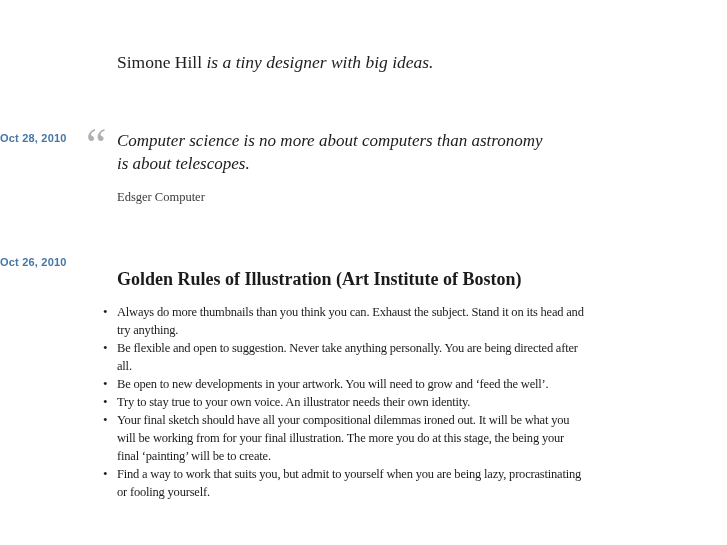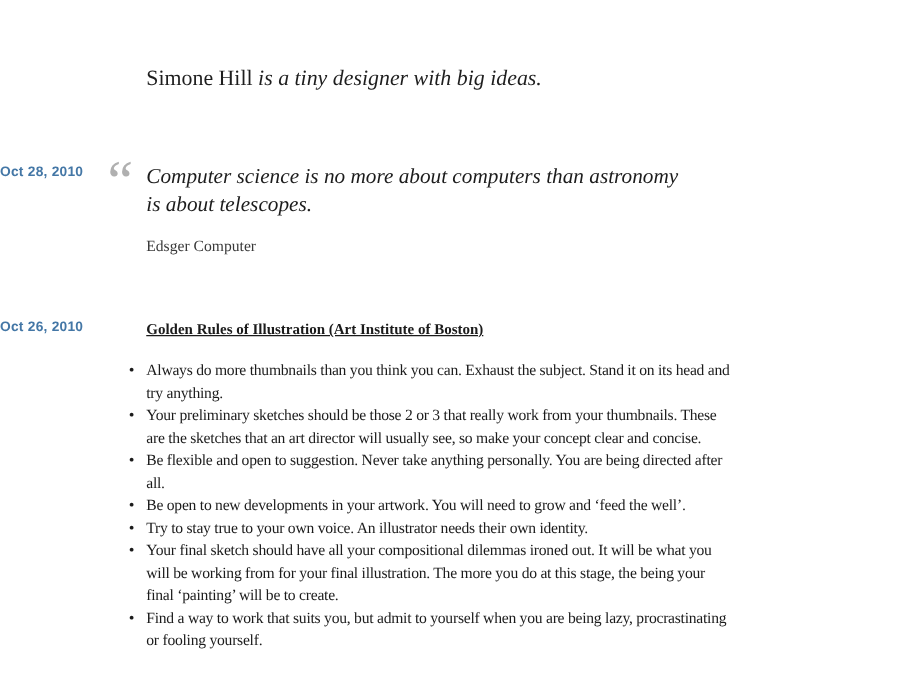--- a/index.html
+++ b/index.html
@@ -64,26 +64,25 @@
   .quote-source {
     margin-left: 117px;
     margin-top: 15px;
     font-size: 12.5px;
     color: #3a3a3a;
   }
 
   
   .post-text { top: 253px; }
   .post-title {
-    margin: 0 0 0 117px;
-    font-size: 12px;
+    margin: 16px 0 0 117px;
+    font-size: 18px;
     font-weight: bold;
     line-height: 20px;
     color: #1b1b1b;
-    text-decoration: underline;
   }
   ul.rules {
     margin: 14px 0 0 117px;
     padding: 0;
     list-style: none;
     width: 470px;
     font-size: 12.5px;
     line-height: 18px;
     letter-spacing: -0.2px;
     color: #1b1b1b;
@@ -109,20 +108,19 @@
   <span class="quote-mark">“</span>
   <div class="quote-body">Computer science is no more about computers than astronomy is about telescopes.</div>
   <div class="quote-source">Edsger Computer</div>
 </div>
 
 <div class="post post-text">
   <span class="post-date">Oct 26, 2010</span>
   <div class="post-title">Golden Rules of Illustration (Art Institute of Boston)</div>
   <ul class="rules">
     <li>Always do more thumbnails than you think you can. Exhaust the subject. Stand it on its head and try anything.</li>
-    <li>Your preliminary sketches should be those 2 or 3 that really work from your thumbnails. These are the sketches that an art director will usually see, so make your concept clear and concise.</li>
     <li>Be flexible and open to suggestion. Never take anything personally. You are being directed after all.</li>
     <li>Be open to new developments in your artwork. You will need to grow and ‘feed the well’.</li>
     <li>Try to stay true to your own voice. An illustrator needs their own identity.</li>
     <li>Your final sketch should have all your compositional dilemmas ironed out. It will be what you will be working from for your final illustration. The more you do at this stage, the being your final ‘painting’ will be to create.</li>
     <li>Find a way to work that suits you, but admit to yourself when you are being lazy, procrastinating or fooling yourself.</li>
   </ul>
 </div>
 
 </body></html>

